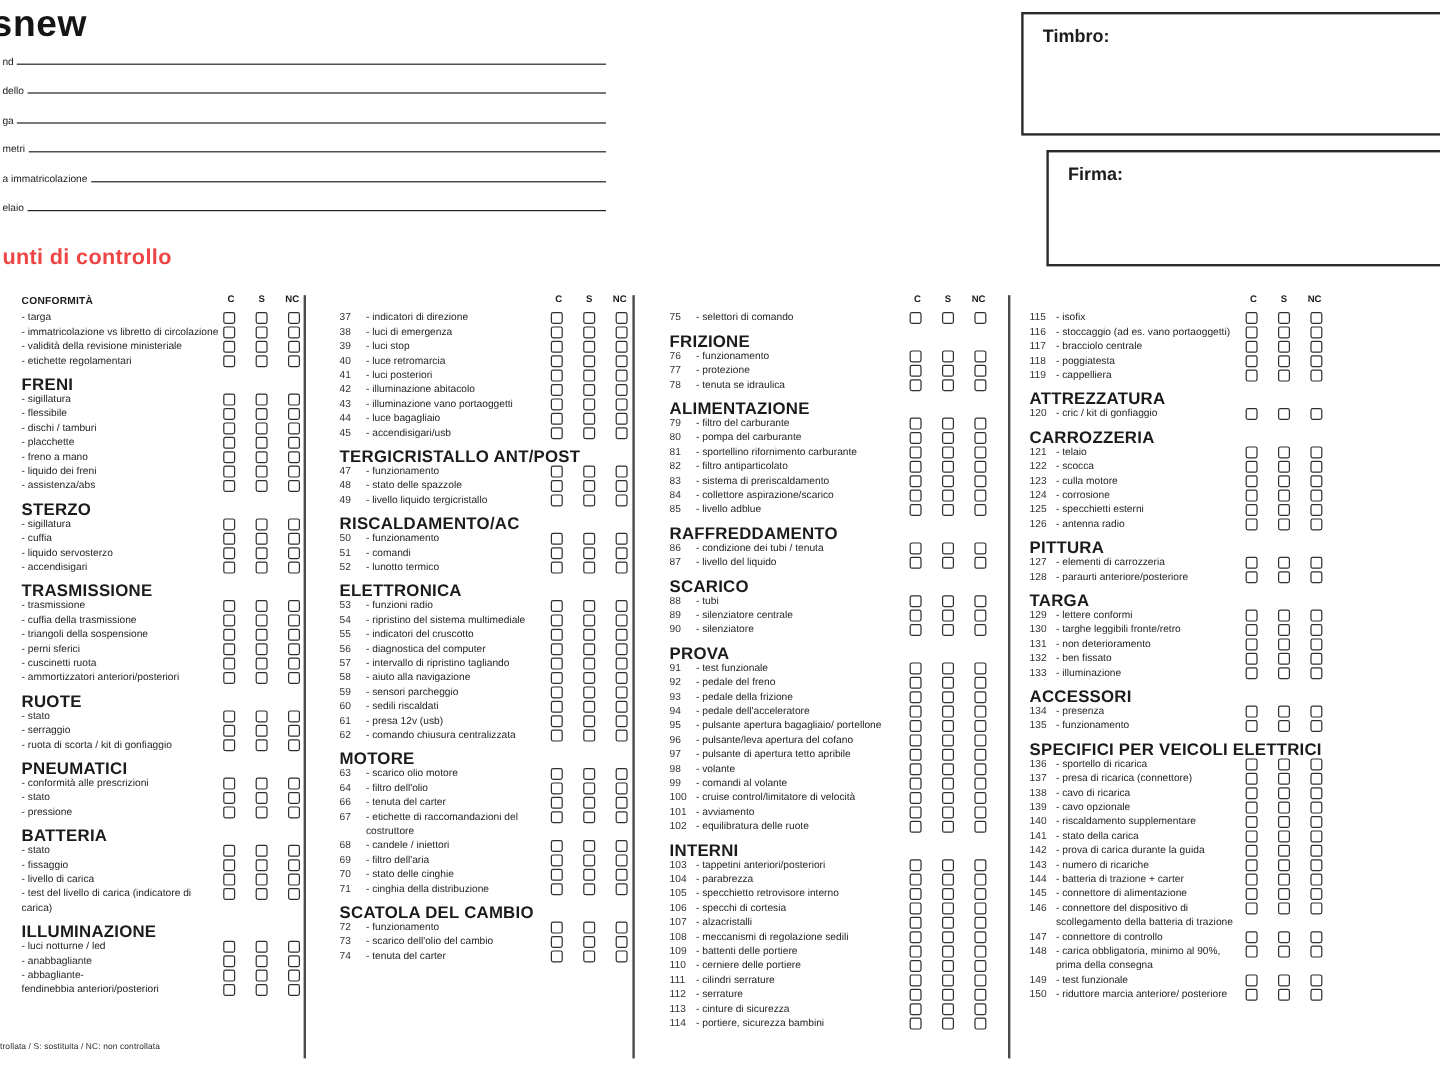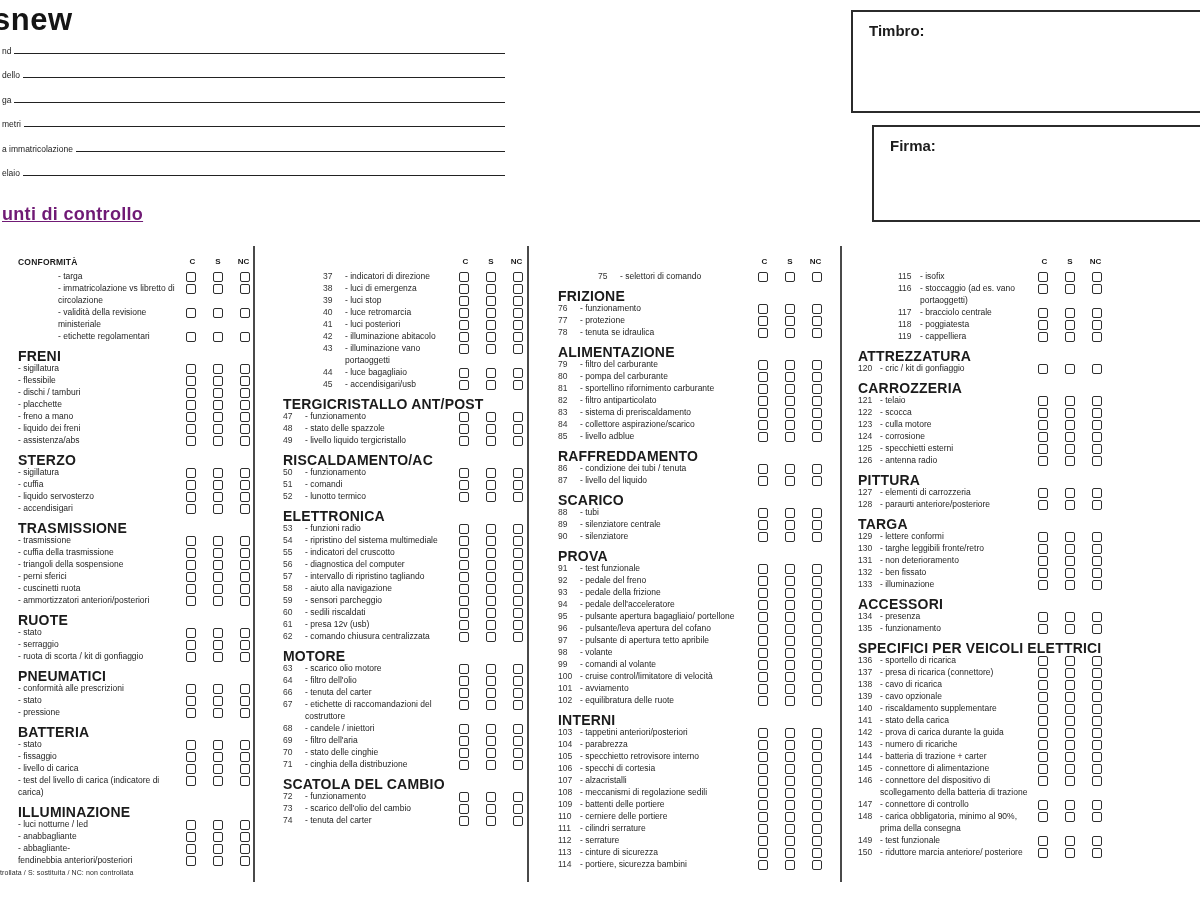--- a/index.html
+++ b/index.html
@@ -18,41 +18,41 @@
   .frow{display:flex;align-items:flex-end;height:24.5px;}
   .flabel{font-size:8.5px;color:#222;padding-right:3px;white-space:nowrap;}
   .fline{flex:1;border-bottom:1.6px solid #222;margin-bottom:2px;}
   
   .bigbox{position:absolute;border:2px solid #2b2b2b;background:#fff;}
   .box-timbro{left:851px;top:10px;width:400px;height:99px;}
   .box-firma{left:872px;top:125px;width:400px;height:93px;}
   .bigbox .blabel{position:absolute;left:16px;top:10px;font-size:15px;font-weight:700;color:#1c1c1c;}
   .heading{
     position:absolute;left:2px;top:204px;margin:0;
-    font-size:18px;font-weight:800;letter-spacing:.3px;color:#701a75;text-decoration:underline;
+    font-size:18px;font-weight:800;letter-spacing:.3px;color:#ef4444;
   }
   
-  .col{position:absolute;top:256px;}
+  .col{position:absolute;top:244px;}
   .col1{left:18px;width:232px;}
   .col2{left:283px;width:240px;}
   .col3{left:558px;width:264px;}
   .col4{left:858px;width:244px;}
   .vdiv{position:absolute;top:246px;height:636px;width:2px;background:#4a4a4a;}
   .vd1{left:253px;} .vd2{left:527px;} .vd3{left:840px;}
   .item{display:flex;align-items:flex-start;font-size:8.5px;line-height:12px;color:#242424;}
   .num{flex:none;width:22px;color:#333;}
   .lbl{flex:1;padding-right:3px;}
   .boxes{flex:none;width:64px;display:flex;justify-content:space-between;padding-top:1.5px;}
   .cb{width:8px;height:8px;border:1.6px solid #2e2e2e;border-radius:2px;background:#fff;box-sizing:content-box;}
   .stitle{font-weight:700;letter-spacing:.2px;color:#1b1b1b;}
   .chead{margin-bottom:2px;}
   .chead .hletters span{display:inline-block;width:13px;text-align:center;font-size:8px;font-weight:700;color:#1b1b1b;}
   .chead .boxes{padding-top:0;}
   .section{margin-top:8px;}
-  .section.first{margin-top:0;margin-left:40px;}
+  .section.first{margin-top:0;}
   .section-title-row{font-size:14px;line-height:12px;}
   .legend{position:absolute;left:-4px;top:869px;font-size:7px;color:#2a2a2a;letter-spacing:.1px;}
 </style>
 </head>
 <body>
 
 <div class="logo">snew</div>
 
 <div class="form-fields" id="form-fields">
     <div class="frow">

